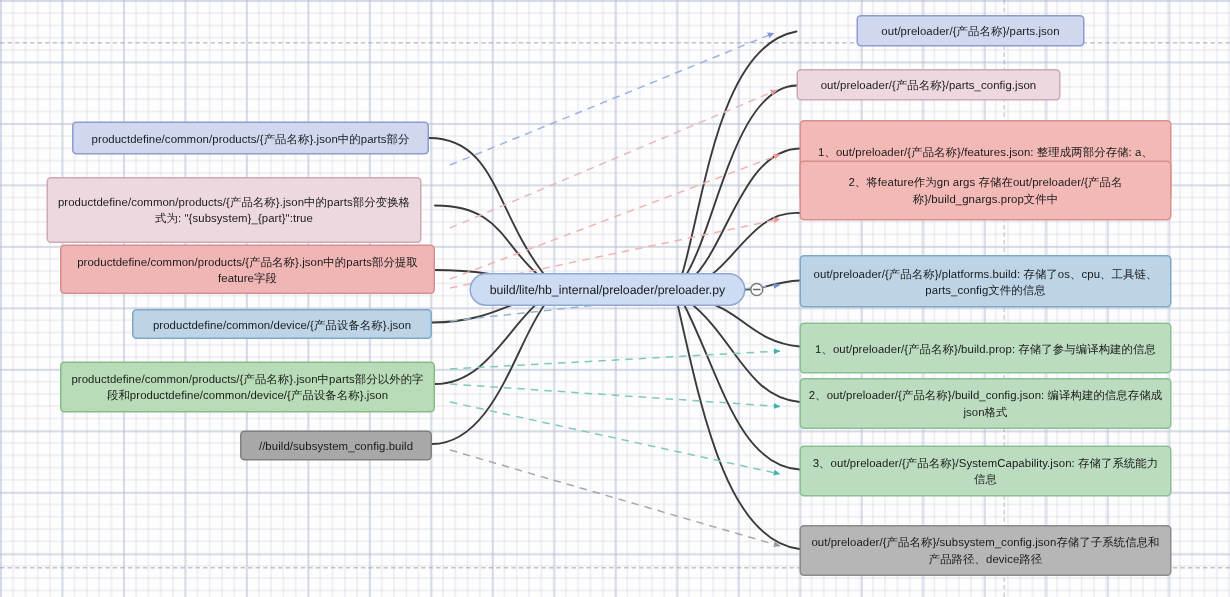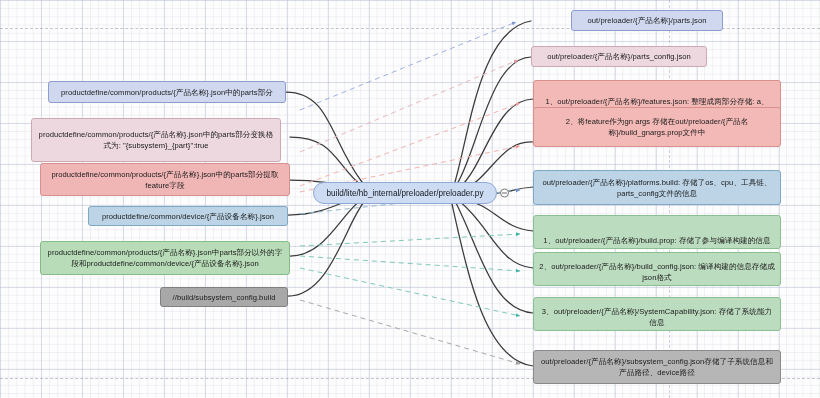--- a/index.html
+++ b/index.html
@@ -58,21 +58,21 @@
   }
   .node span { display: block; width: 100%; }
 
   
   .c-blue   { background: #cfd8ef; border-color: #8c9bd0; }
   .c-blue2  { background: #bcd4e6; border-color: #7fa8c4; align-items: center; }
   .c-pink   { background: #ecd8de; border-color: #cbaab4; }
   .c-pinkd  { background: #f0b5b5; border-color: #d78f8f; align-items: center; }
   .c-pinkd2 { background: #f3b9b6; border-color: #d98f8c; }
   .c-green  { background: #b8dcb8; border-color: #85bb87; }
-  .c-green2 { background: #bcdcc0; border-color: #8abf91; align-items: flex-end; }
+  .c-green2 { background: #bcdcc0; border-color: #8abf91; }
   .c-gray   { background: #a8a8a8; border-color: #808080; }
   .c-gray2  { background: #b6b6b6; border-color: #8a8a8a; }
 
   
   #center-node {
     position: absolute;
     display: flex;
     align-items: center;
     justify-content: center;
     background: #cddcf2;

